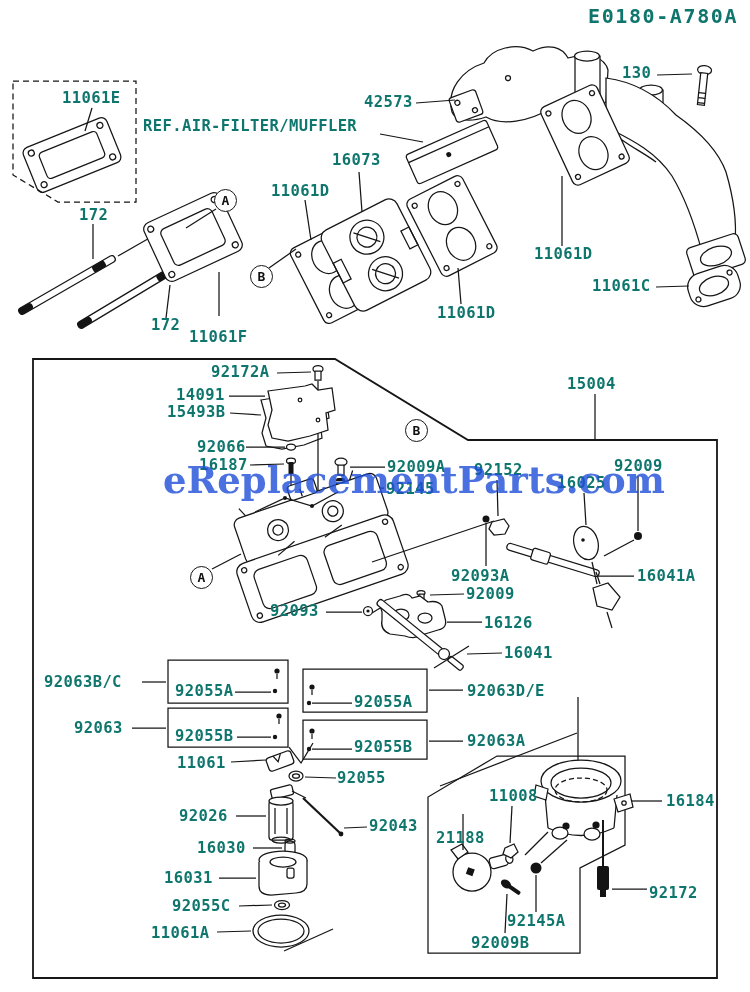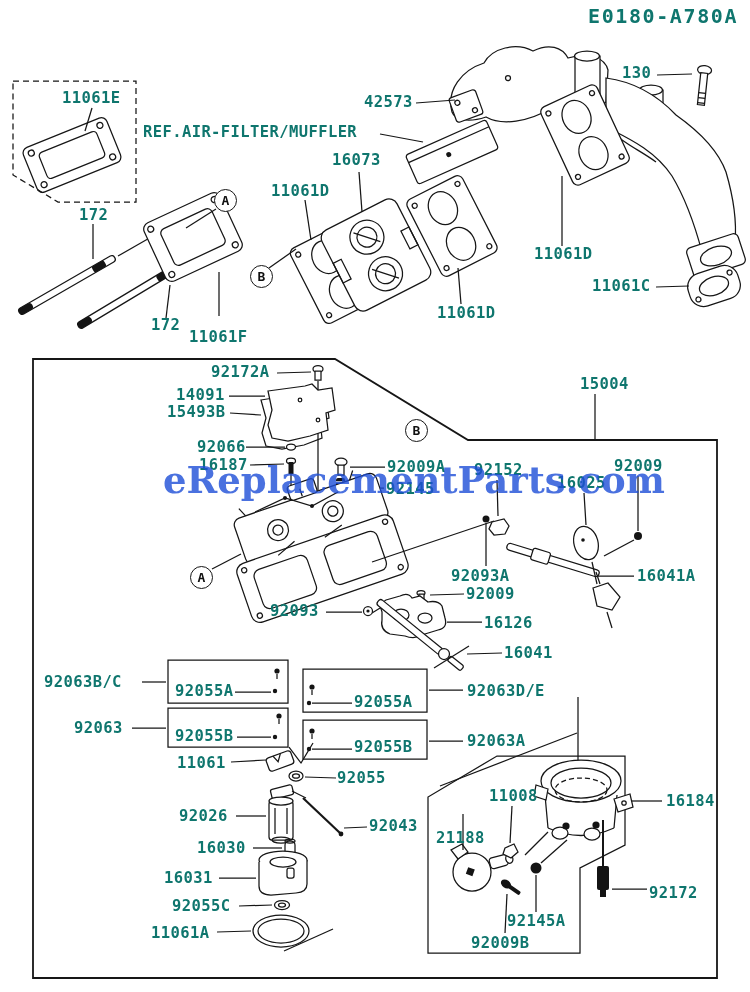--- a/index.html
+++ b/index.html
@@ -389,34 +389,34 @@
     <path class="ln" style="stroke-width:2" d="M603,820 V866"></path>
     <rect class="fb" x="597" y="866" width="12" height="24" rx="2"></rect>
     <rect class="fb" x="600" y="890" width="6" height="7"></rect>
     <path class="ln" d="M612,889 L647,889"></path>
   </g>
 </svg>
 
 <span class="pl title" style="left:588px;top:9px">E0180-A780A</span>
 <span class="pl" style="left:62px;top:91px">11061E</span>
 <span class="pl" style="left:79px;top:208px">172</span>
-<span class="pl" style="left:143px;top:125px">REF.AIR-FILTER/MUFFLER</span>
+<span class="pl" style="left:143px;top:119px">REF.AIR-FILTER/MUFFLER</span>
 <span class="pl" style="left:364px;top:95px">42573</span>
 <span class="pl" style="left:332px;top:153px">16073</span>
 <span class="pl" style="left:271px;top:184px">11061D</span>
 <span class="pl" style="left:622px;top:66px">130</span>
 <span class="pl" style="left:534px;top:247px">11061D</span>
 <span class="pl" style="left:592px;top:279px">11061C</span>
 <span class="pl" style="left:437px;top:306px">11061D</span>
 <span class="pl" style="left:151px;top:318px">172</span>
 <span class="pl" style="left:189px;top:330px">11061F</span>
 <span class="pl" style="left:211px;top:365px">92172A</span>
 <span class="pl" style="left:176px;top:388px">14091</span>
 <span class="pl" style="left:167px;top:405px">15493B</span>
-<span class="pl" style="left:580px;top:377px">15004</span>
+<span class="pl" style="left:567px;top:377px">15004</span>
 <span class="pl" style="left:197px;top:440px">92066</span>
 <span class="pl" style="left:199px;top:458px">16187</span>
 <span class="pl" style="left:387px;top:460px">92009A</span>
 <span class="pl" style="left:386px;top:482px">92145</span>
 <span class="pl" style="left:474px;top:463px">92152</span>
 <span class="pl" style="left:557px;top:476px">16025</span>
 <span class="pl" style="left:614px;top:459px">92009</span>
 <span class="pl" style="left:451px;top:569px">92093A</span>
 <span class="pl" style="left:466px;top:587px">92009</span>
 <span class="pl" style="left:637px;top:569px">16041A</span>

